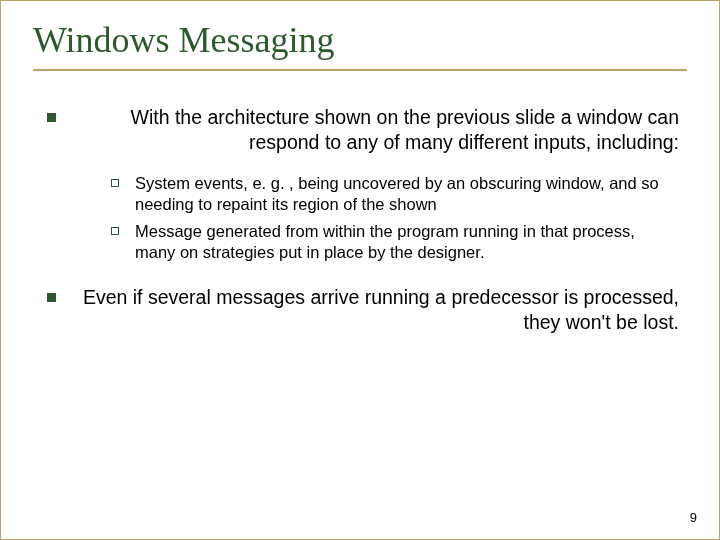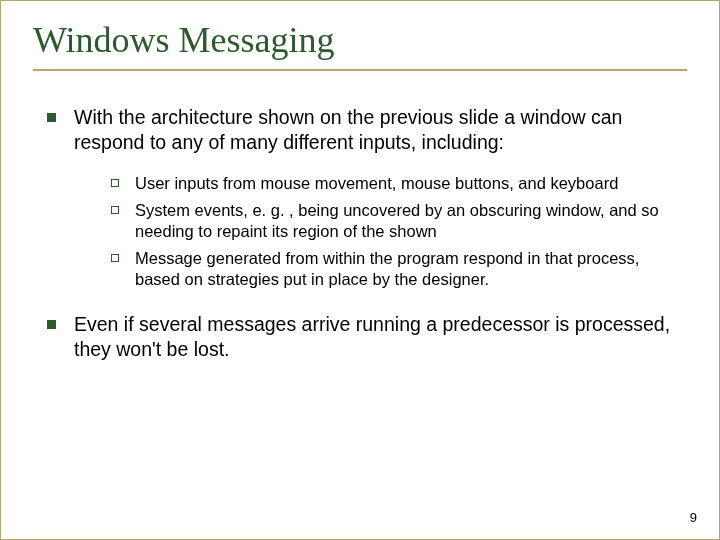--- a/index.html
+++ b/index.html
@@ -31,20 +31,21 @@
     margin-top: 2px;
     margin-bottom: 34px;
   }
   .content {
     padding: 0 8px 0 14px;
   }
   .top-item {
     display: flex;
     align-items: flex-start;
     margin-bottom: 18px;
+    text-align: right;
   }
   .top-item .bullet-sq {
     flex: 0 0 auto;
     width: 9px;
     height: 9px;
     background: #2c5a2c;
     margin-top: 8px;
     margin-right: 18px;
   }
   .top-item .text {
@@ -92,29 +93,25 @@
   <div class="content">
 
     <div class="top-item">
       <span class="bullet-sq"></span>
       <span class="text">With the architecture shown on the previous slide a window can respond to any of many different inputs, including:</span>
     </div>
 
     <div class="sub-list">
       <div class="sub-item">
         <span class="bullet-open"></span>
-        <span class="text">User inputs from mouse movement, mouse buttons, and keyboard</span>
-      </div>
-      <div class="sub-item">
-        <span class="bullet-open"></span>
         <span class="text">System events, e. g. , being uncovered by an obscuring window, and so needing to repaint its region of the shown</span>
       </div>
       <div class="sub-item">
         <span class="bullet-open"></span>
-        <span class="text">Message generated from within the program respond in that process, based on strategies put in place by the designer.</span>
+        <span class="text">Message generated from within the program running in that process, many on strategies put in place by the designer.</span>
       </div>
     </div>
 
     <div class="top-item">
       <span class="bullet-sq"></span>
       <span class="text">Even if several messages arrive running a predecessor is processed, they won't be lost.</span>
     </div>
 
   </div>
 

